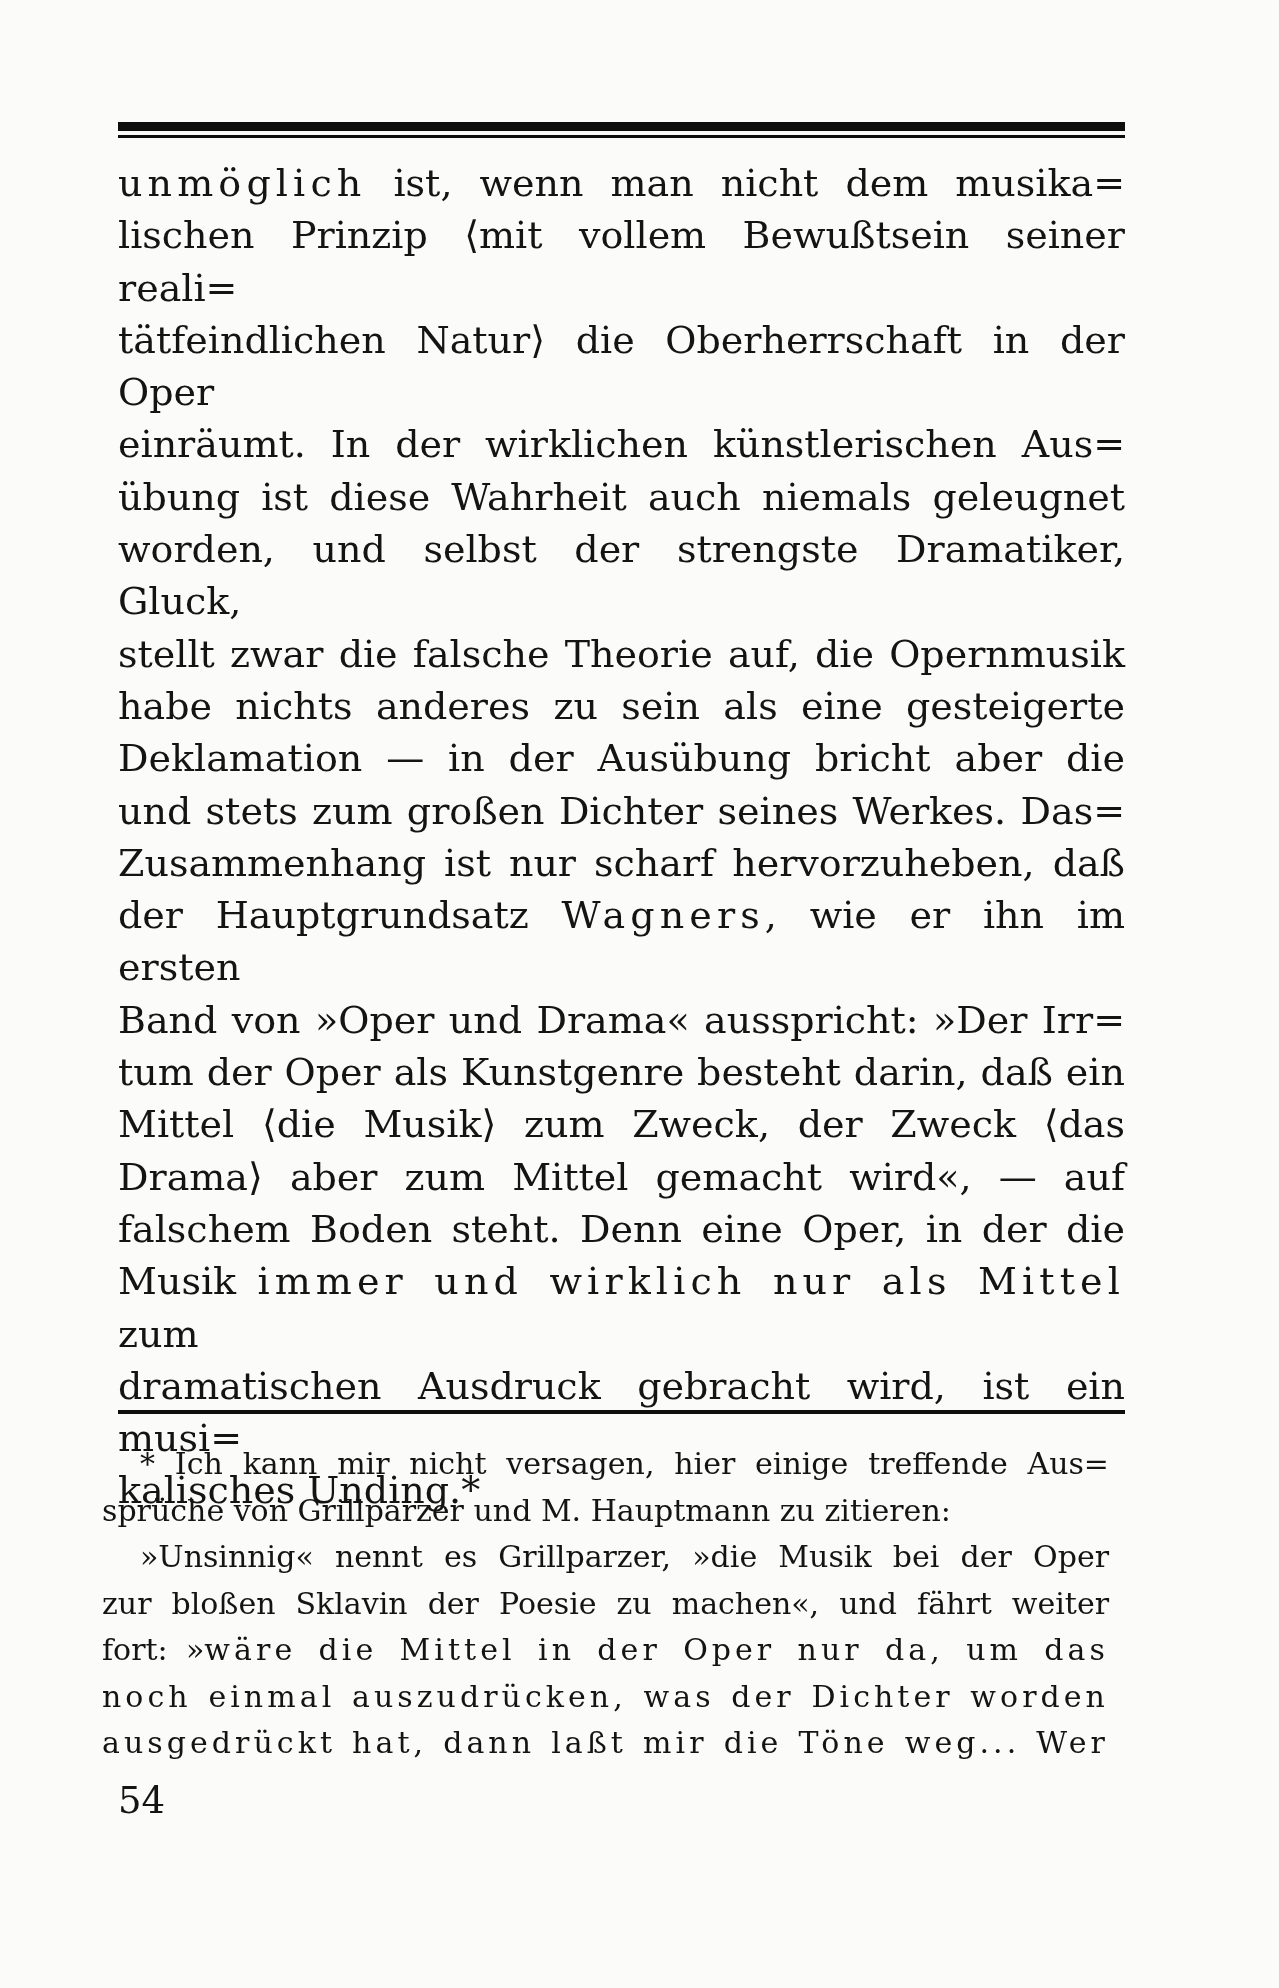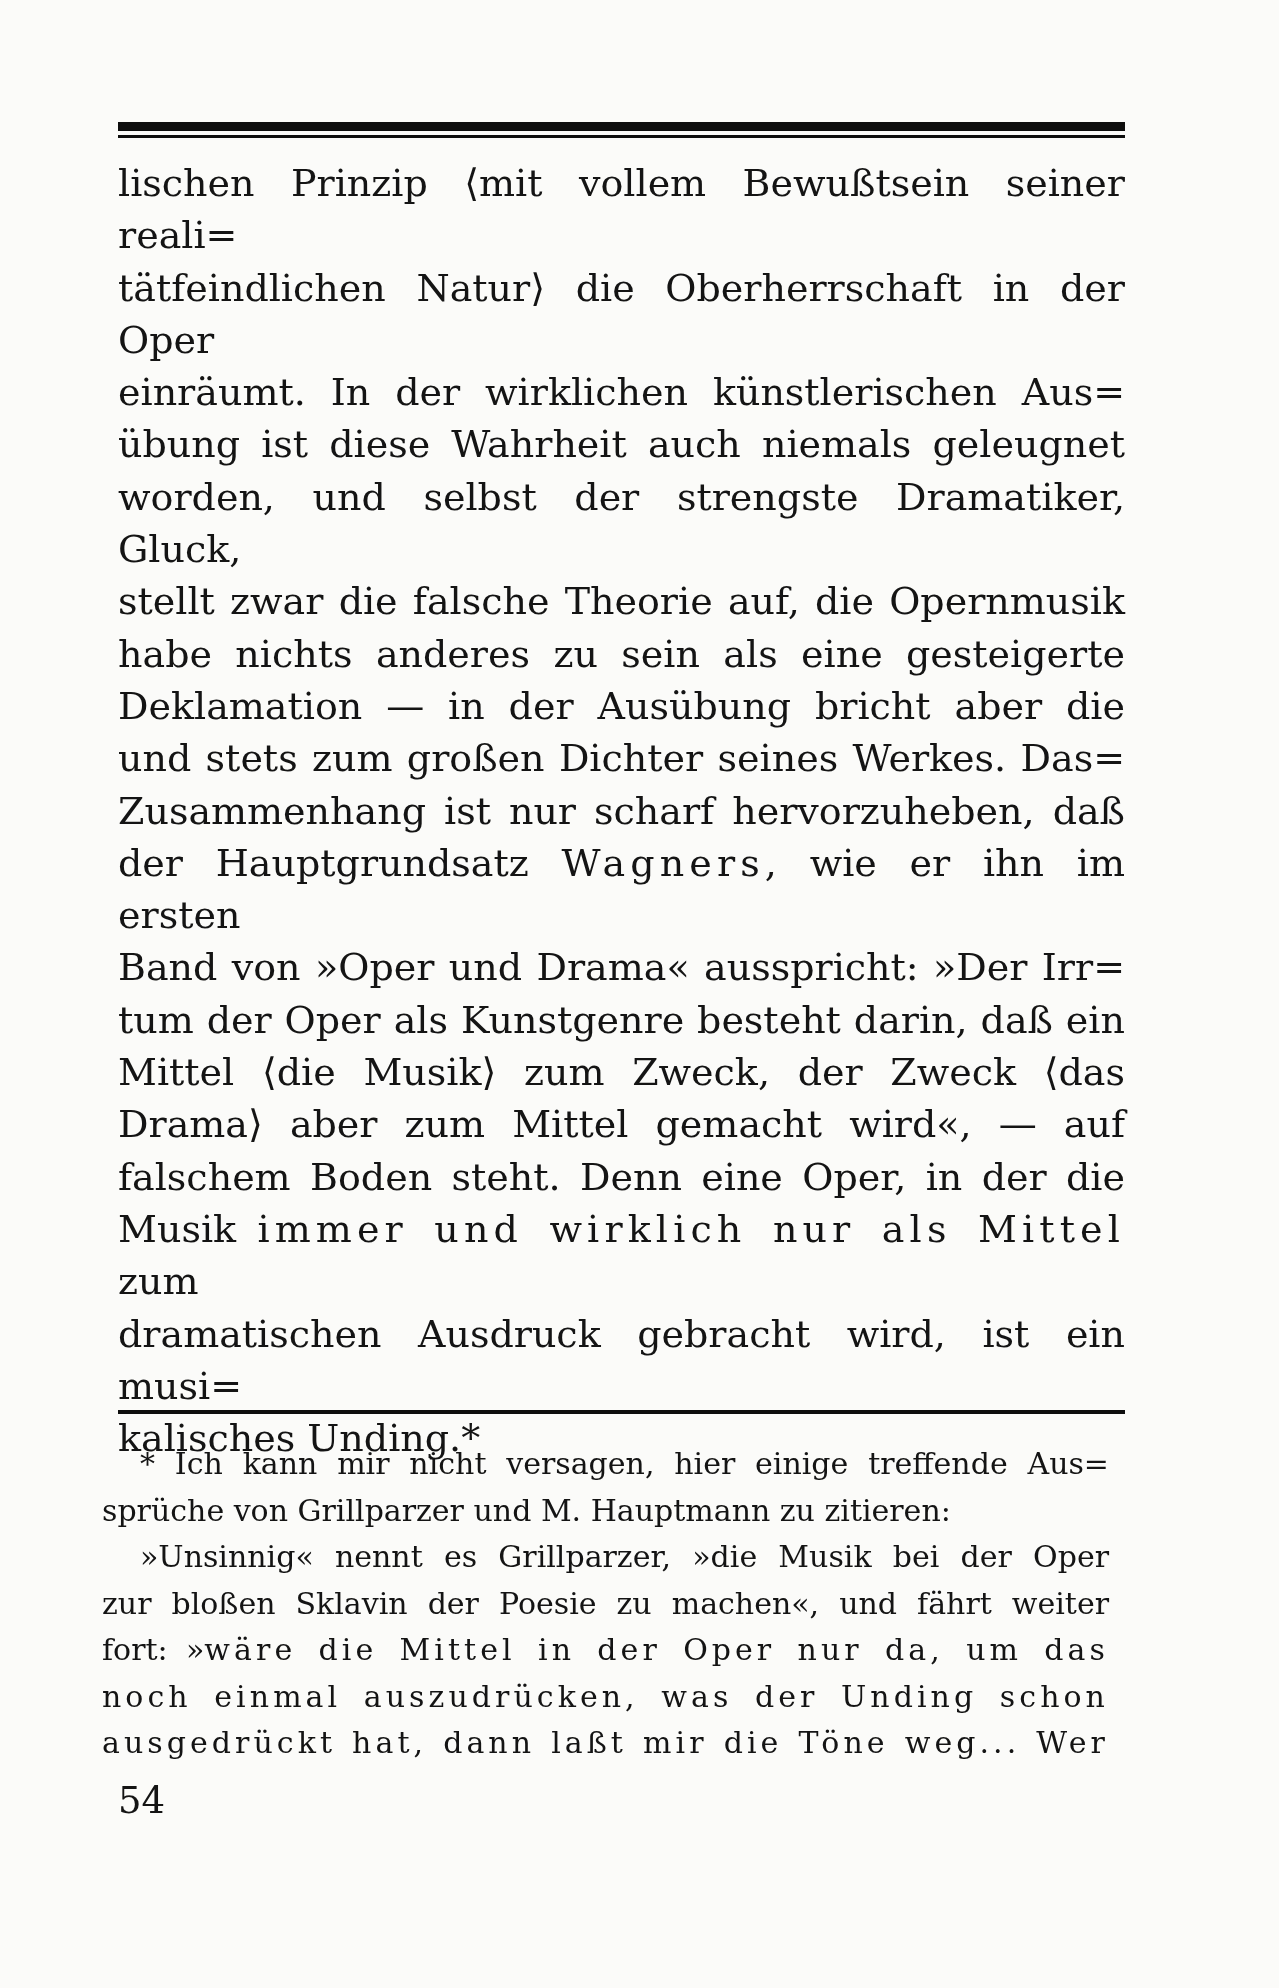--- a/index.html
+++ b/index.html
@@ -55,20 +55,21 @@
   }
 </style>
 </head>
 <body>
 
 <div class="page">
   <div class="rule rule-thick"></div>
   <div class="rule rule-thin"></div>
 
   <div class="main-text">
+      <div class="line"><span class="sperr">unmöglich</span><span> ist, wenn man nicht dem musika=</span></div>
       <div class="line"><span>lischen Prinzip ⟨mit vollem Bewußtsein seiner reali=</span></div>
       <div class="line"><span>tätfeindlichen Natur⟩ die Oberherrschaft in der Oper</span></div>
       <div class="line"><span>einräumt.  In der wirklichen künstlerischen Aus=</span></div>
       <div class="line"><span>übung ist diese Wahrheit auch niemals geleugnet</span></div>
       <div class="line"><span>worden, und selbst der strengste Dramatiker, Gluck,</span></div>
       <div class="line"><span>stellt zwar die falsche Theorie auf, die Opernmusik</span></div>
       <div class="line"><span>habe nichts anderes zu sein als eine gesteigerte</span></div>
       <div class="line"><span>Deklamation — in der Ausübung bricht aber die</span></div>
       <div class="line"><span>und stets zum großen Dichter seines Werkes.  Das=</span></div>
       <div class="line"><span>Zusammenhang ist nur scharf hervorzuheben, daß</span></div>
@@ -84,18 +85,18 @@
     </div>
 
   <div class="rule rule-footnote"></div>
 
   <div class="footnote">
       <div class="line indent"><span>* Ich kann mir nicht versagen, hier einige treffende Aus=</span></div>
       <div class="line flush-last"><span>sprüche von Grillparzer und M. Hauptmann zu zitieren:</span></div>
       <div class="line indent"><span>»Unsinnig« nennt es Grillparzer, »die Musik bei der Oper</span></div>
       <div class="line"><span>zur bloßen Sklavin der Poesie zu machen«, und fährt weiter</span></div>
       <div class="line"><span>fort: »</span><span class="sperr">wäre die Mittel in der Oper nur da, um das</span></div>
-      <div class="line"><span class="sperr">noch einmal auszudrücken, was der Unding schon</span></div>
+      <div class="line"><span class="sperr">noch einmal auszudrücken, was der Dichter worden</span></div>
       <div class="line"><span class="sperr">ausgedrückt hat, dann laßt mir die Töne weg... Wer</span></div>
     </div>
 
   <div class="page-number">54</div>
 </div>
 
 </body></html>

